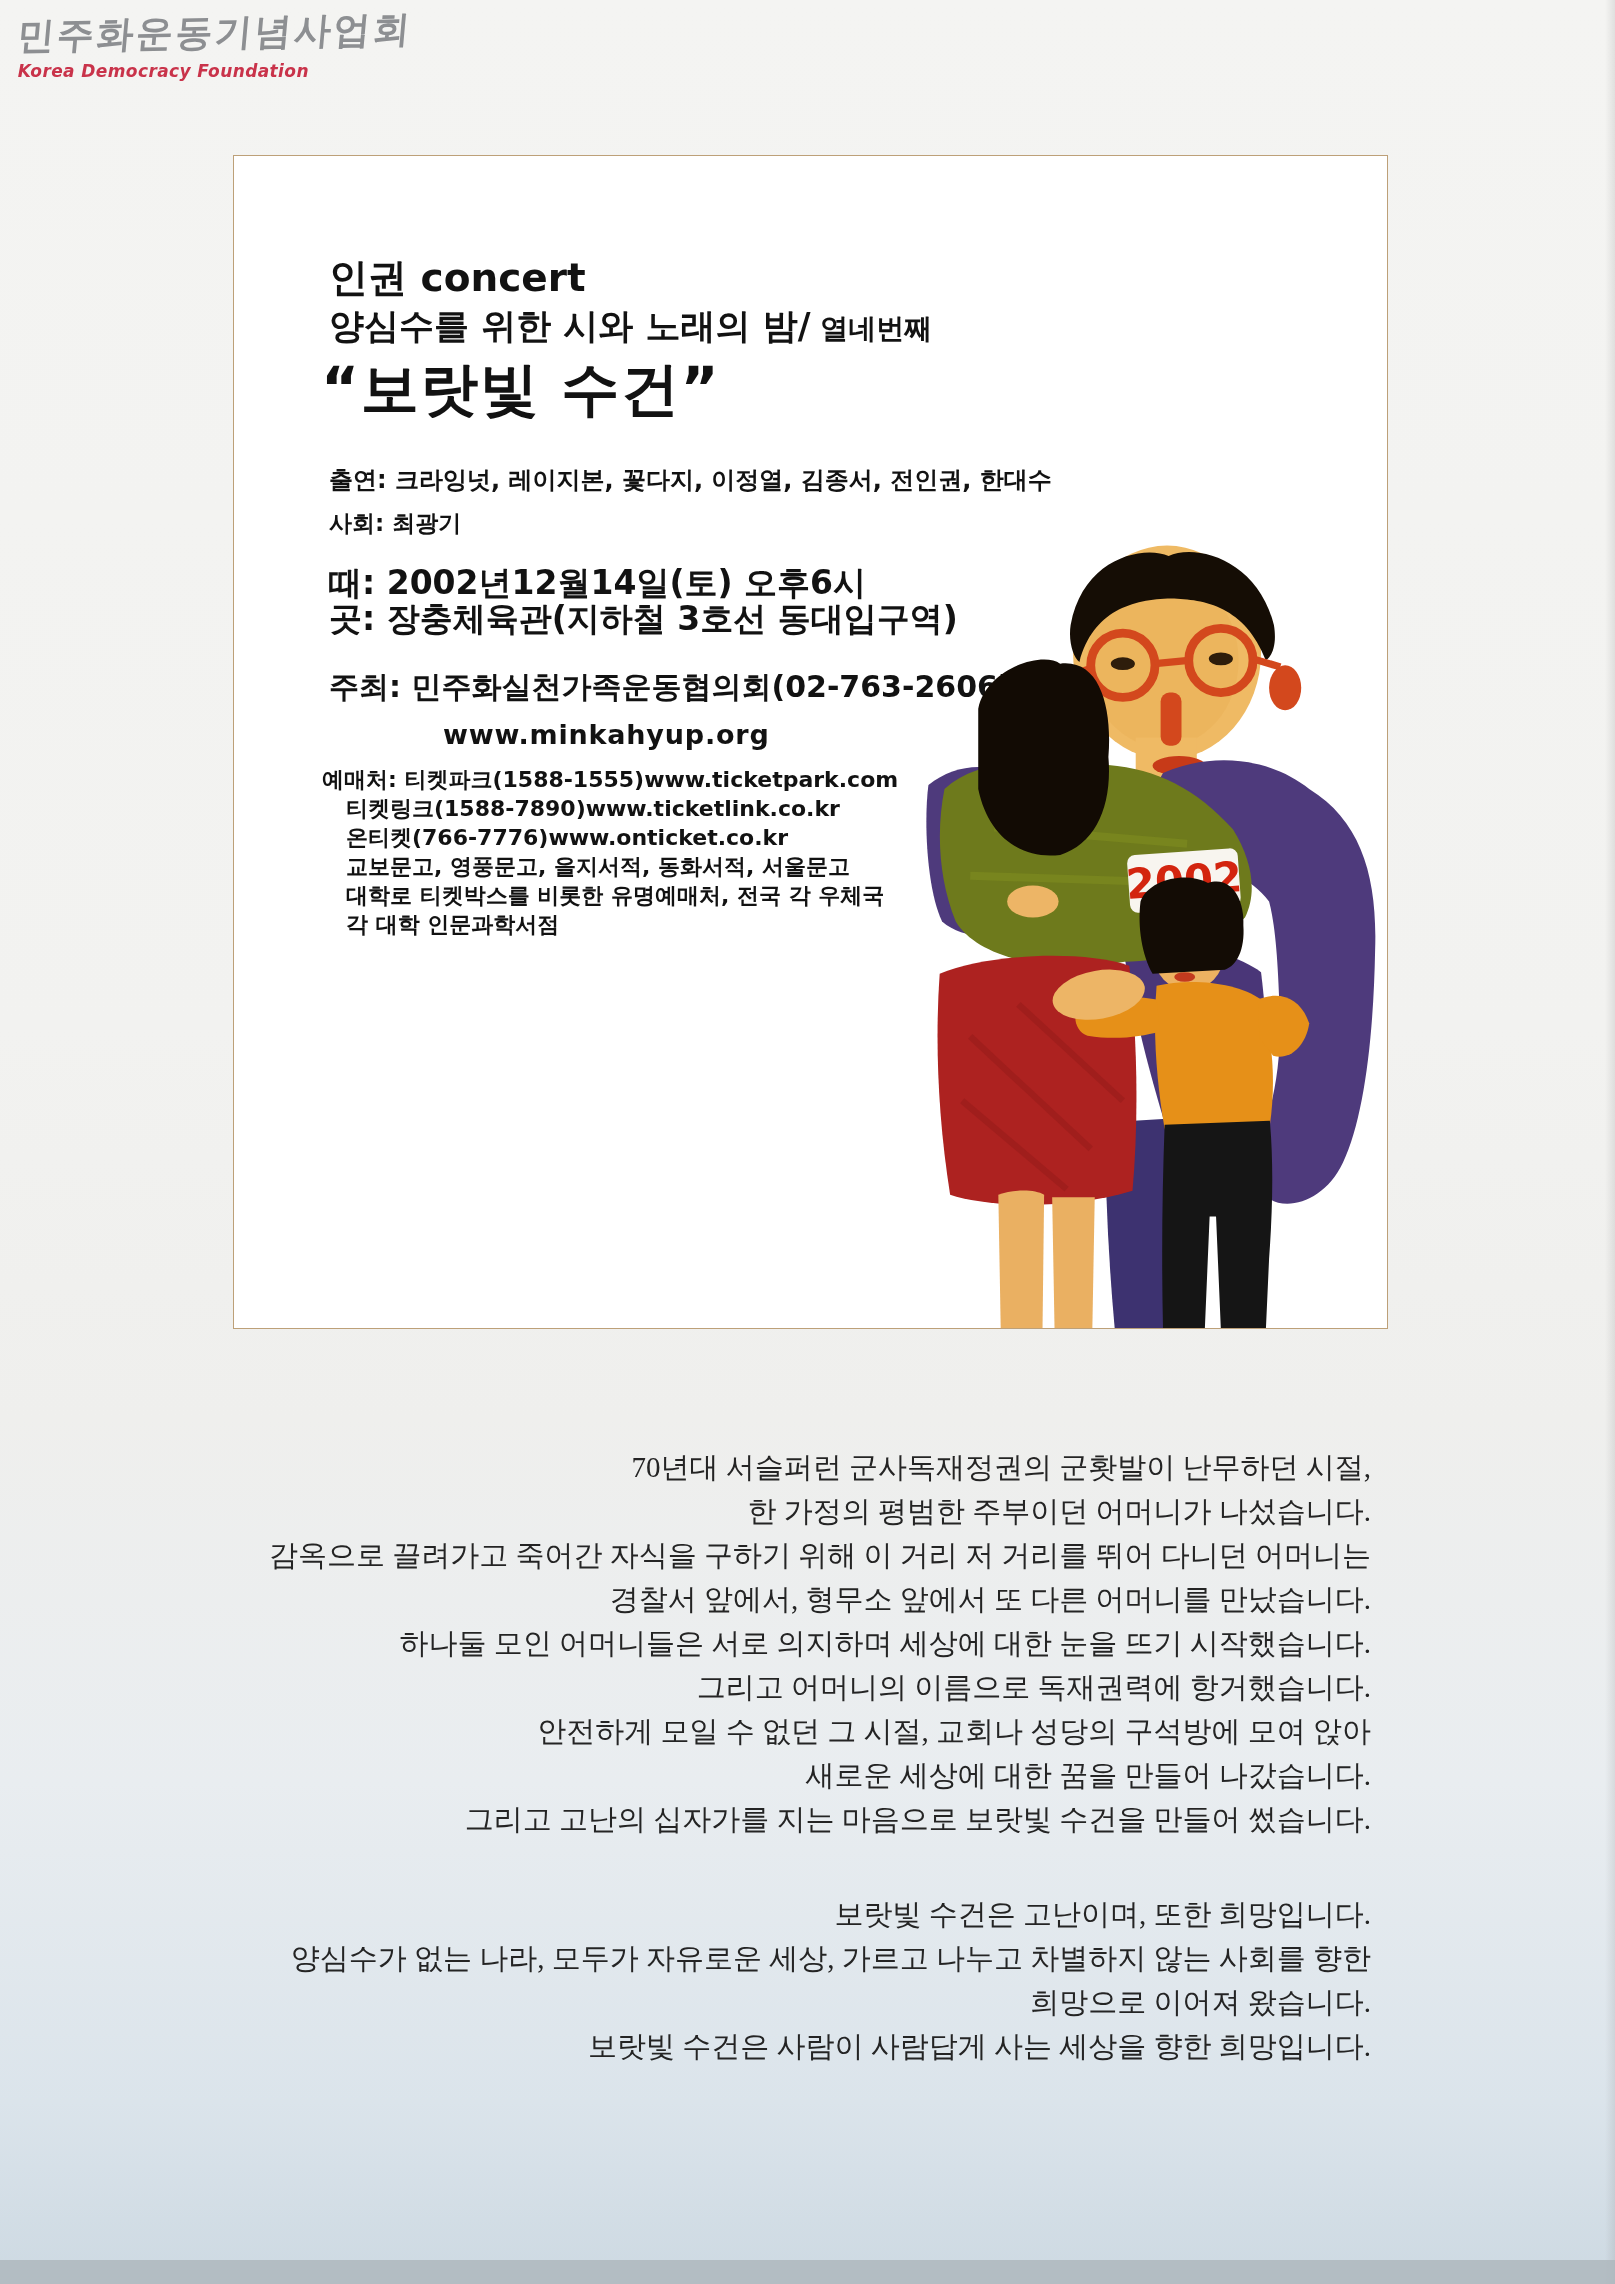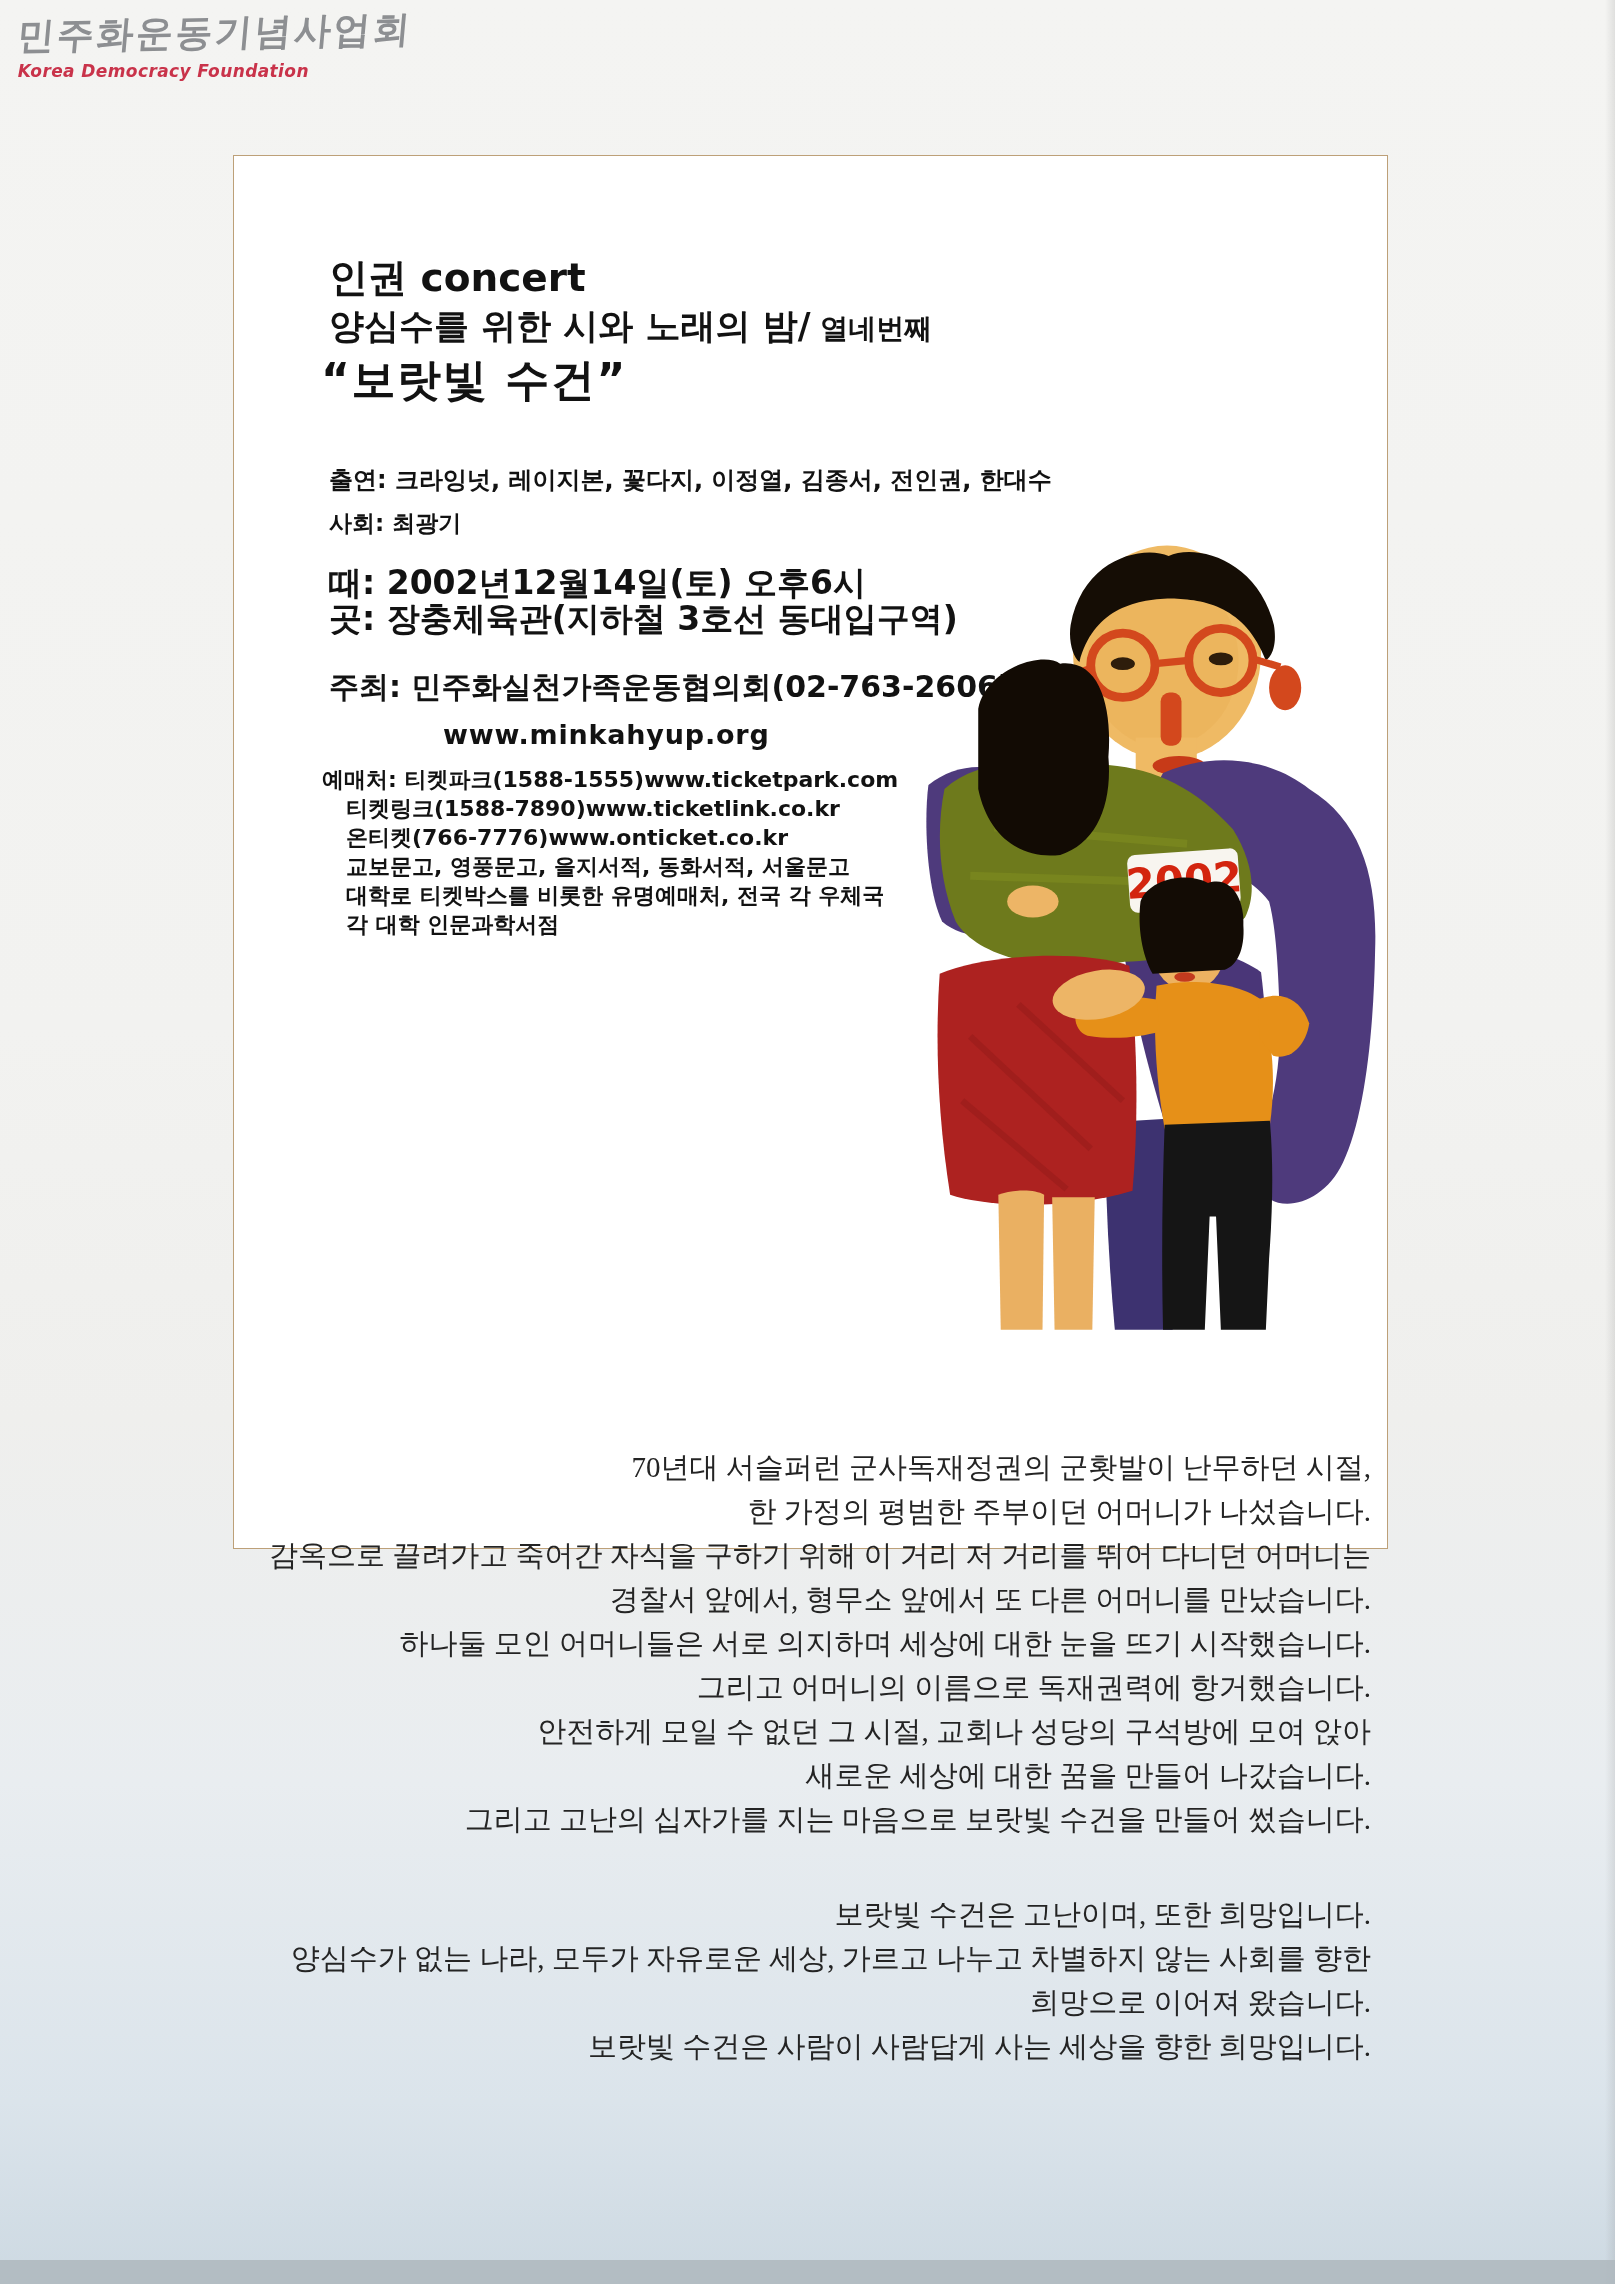--- a/index.html
+++ b/index.html
@@ -20,29 +20,29 @@
     letter-spacing:2.4px;transform:skewX(-6deg) rotate(-1deg);
     font-family:"DejaVu Serif","Liberation Serif",serif;
   }
   .logo-en{
     margin-top:3.2px;font-size:17px;font-weight:bold;font-style:italic;
     color:#c9334a;letter-spacing:0.4px;
   }
 
   
   .poster{
-    position:absolute;left:233px;top:155px;width:1155px;height:1394px;
+    position:absolute;left:233px;top:155px;width:1155px;height:1174px;
     background:#ffffff;border:1.6px solid #bda078;box-sizing:border-box;
     overflow:hidden;
   }
   .poster .txt{position:absolute;color:#121212;white-space:nowrap;}
   .p-title1{left:95px;top:95px;font-size:39px;font-weight:bold;letter-spacing:0;}
   .p-title2{left:95px;top:147px;font-size:35px;font-weight:bold;text-align:center;}
   .p-title2 .suffix{font-size:28px;}
-  .p-main{left:87px;top:195px;font-size:44px;font-weight:bold;color:#b63a72;letter-spacing:1.6px;}
+  .p-main{left:87px;top:195px;font-size:58px;font-weight:bold;color:#b63a72;letter-spacing:1.6px;}
   .p-cast{left:95px;top:308px;font-size:24px;font-weight:bold;}
   .p-host{left:95px;top:352px;font-size:23px;font-weight:bold;}
   .p-when{left:95px;top:397px;font-size:33px;font-weight:bold;margin-top:8px;}
   .p-where{left:95px;top:441px;font-size:33px;font-weight:bold;}
   .p-org{left:95px;top:511px;font-size:30px;font-weight:bold;}
   .p-web{left:209px;top:563px;font-size:27px;font-weight:bold;letter-spacing:0.8px;}
   .p-tickets{left:88px;top:609px;font-size:22px;font-weight:bold;line-height:29px;color:#121212;}
   .p-tickets .t-indent{padding-left:24px;}
 
   .illustration{position:absolute;left:688px;top:366px;width:470px;height:808px;}

